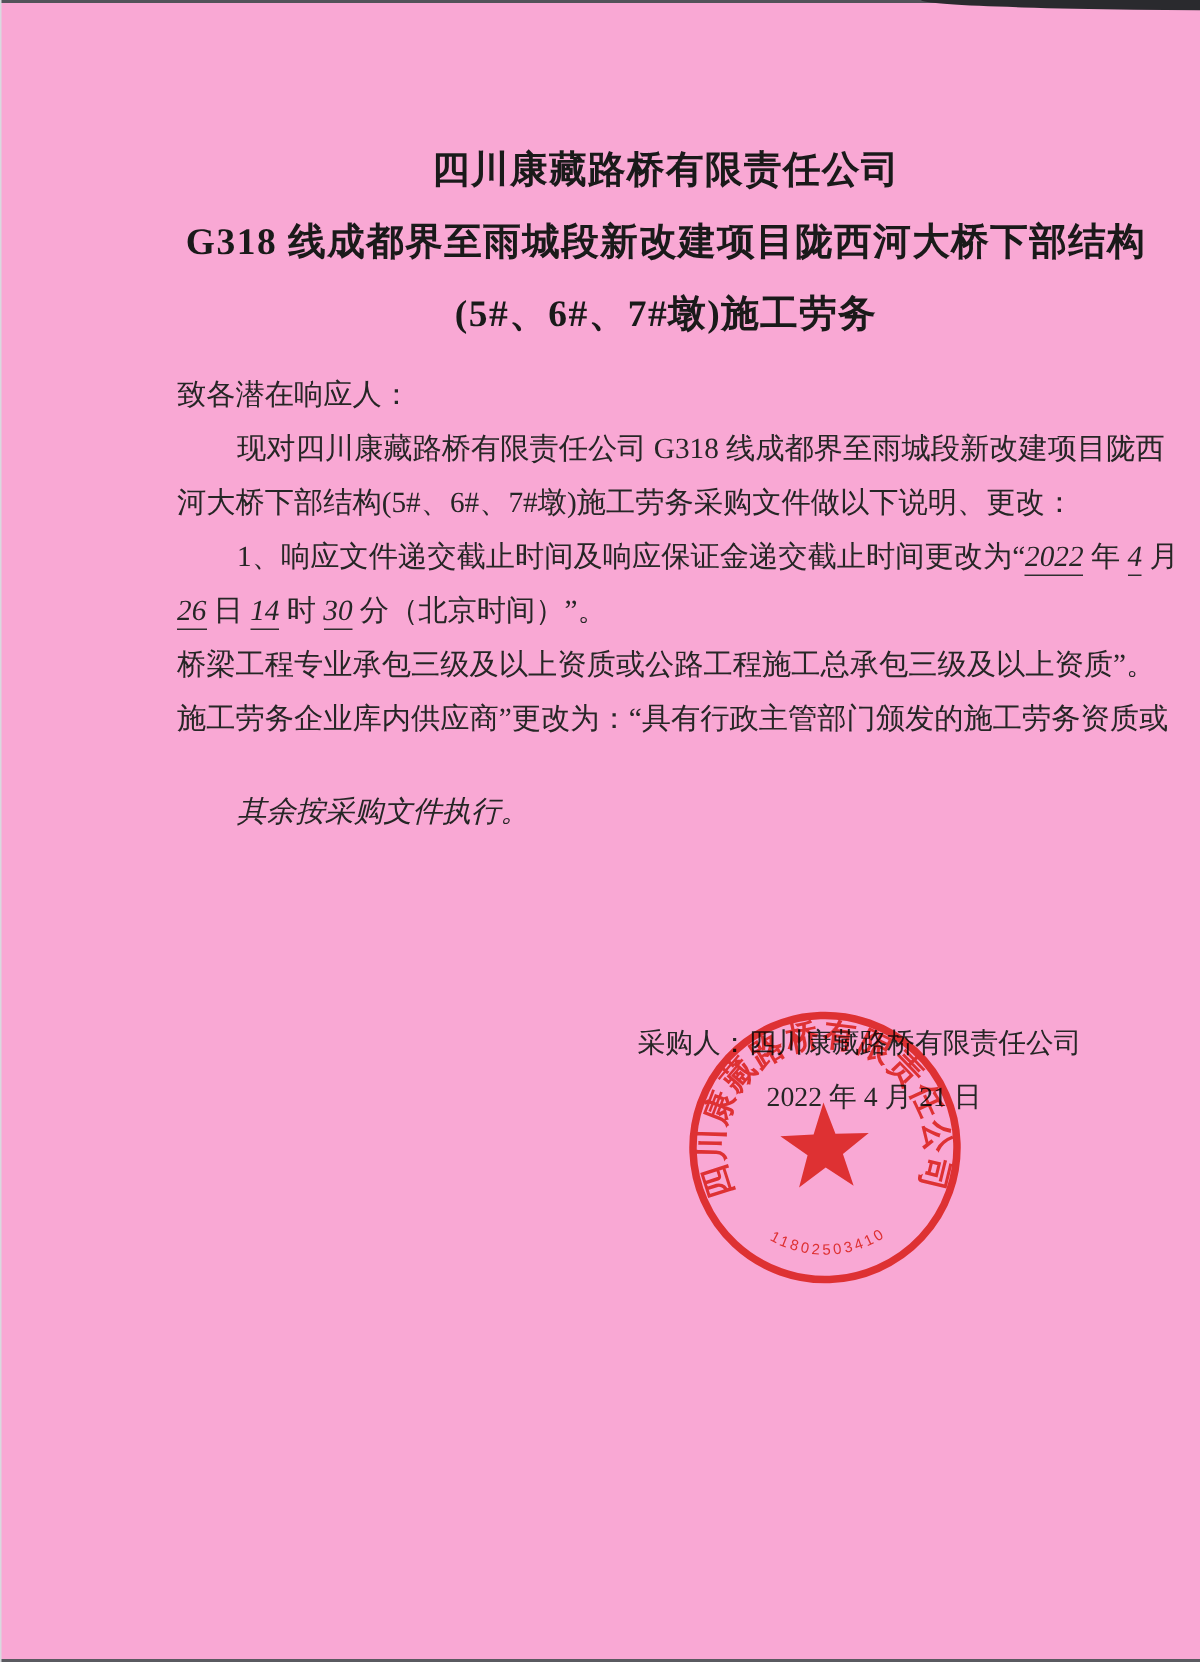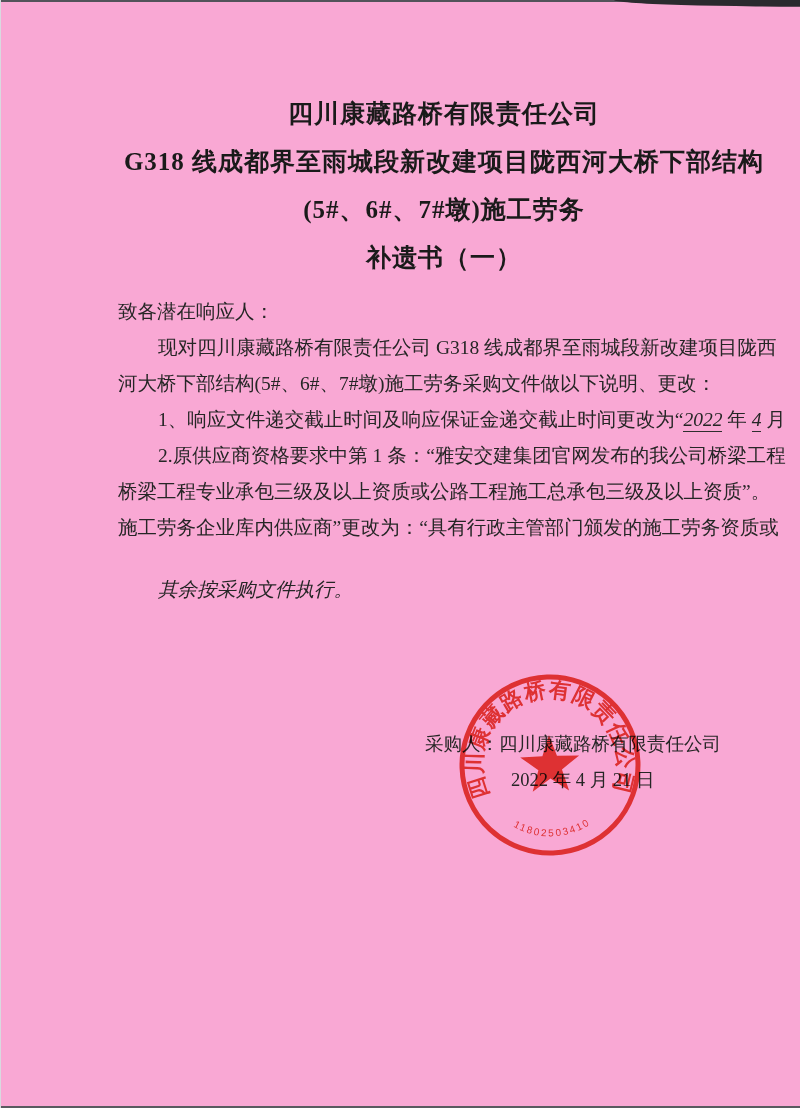--- a/index.html
+++ b/index.html
@@ -52,30 +52,29 @@
   <div class="edge-right"></div>
   <div class="edge-bottom"></div>
   <div class="edge-left"></div>
 
   <div class="content">
 
     <div class="title-block">
       <div class="title-line">四川康藏路桥有限责任公司</div>
       <div class="title-line">G318 线成都界至雨城段新改建项目陇西河大桥下部结构</div>
       <div class="title-line">(5#、6#、7#墩)施工劳务</div>
-      <div class="title-line">补遗书（一）</div>
     </div>
 
     <div class="doc-body">
 
     <div class="line"><span>致各潜在响应人：</span></div>
         <div class="line indent"><span>现对四川康藏路桥有限责任公司 G318 线成都界至雨城段新改建项目陇西</span></div>
         <div class="line"><span>河大桥下部结构(5#、6#、7#墩)施工劳务采购文件做以下说明、更改：</span></div>
         <div class="line indent"><span>1、响应文件递交截止时间及响应保证金递交截止时间更改为“</span><span class="u">2022</span><span> 年 </span><span class="u">4</span><span> 月</span></div>
-        <div class="line indent"><span>2.原供应商资格要求中第 1 条：“雅安交建集团官网发布的我公司桥梁工程</span></div>
+        <div class="line"><span class="u">26</span><span> 日 </span><span class="u">14</span><span> 时 </span><span class="u">30</span><span> 分（北京时间）”。</span></div>
         <div class="line"><span>桥梁工程专业承包三级及以上资质或公路工程施工总承包三级及以上资质”。</span></div>
         <div class="line"><span>施工劳务企业库内供应商”更改为：“具有行政主管部门颁发的施工劳务资质或</span></div>
         <div class="line indent gap"><span>其余按采购文件执行。</span></div>
       </div>
 
     <div class="signature">
       <div class="sig-line sig-buyer">
         <span>采购人：</span><span>四川康藏路桥有限责任公司</span>
       </div>
       <div class="sig-line sig-date">2022 年 4 月 21 日</div>

